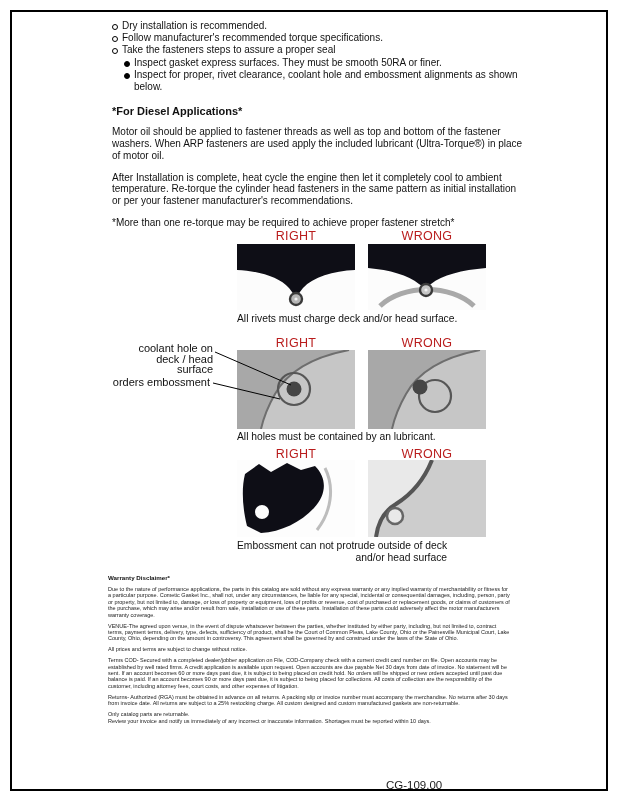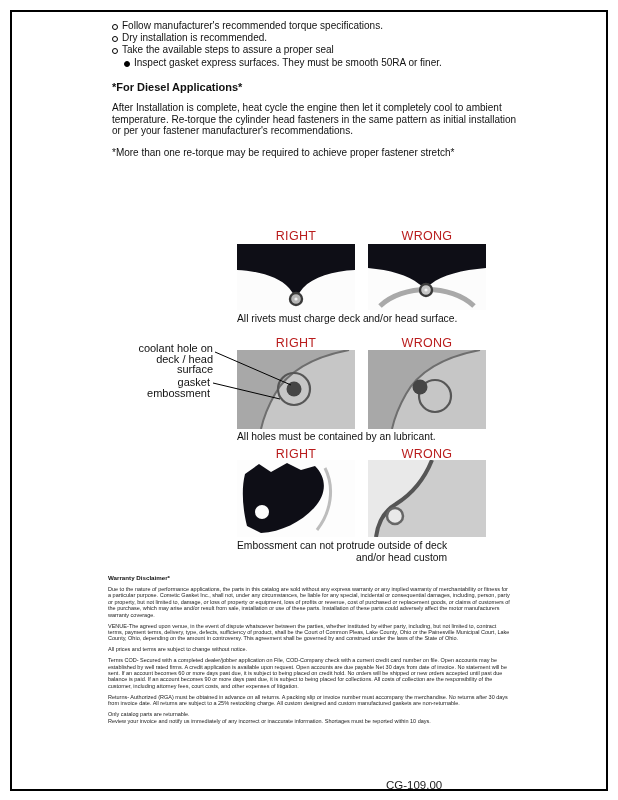--- a/index.html
+++ b/index.html
@@ -53,27 +53,29 @@
   .page-number { position:absolute; left:386px; top:779px; font-size:11.5px; color:#222; }
 </style>
 </head>
 <body>
 
 <div class="frame"></div>
 
 <div class="content">
 
   <ul class="tips">
+    <li class="tip">Dry installation is recommended.</li>
     <li class="tip">Follow manufacturer's recommended torque specifications.</li>
-    <li class="tip">Dry installation is recommended.</li>
-    <li class="tip">Take the available steps to assure a proper seal</li>
+    <li class="tip">Take the fasteners steps to assure a proper seal</li>
     <li class="tip sub">Inspect gasket express surfaces.  They must be smooth 50RA or finer.</li>
+    <li class="tip sub">Inspect for proper, rivet clearance, coolant hole and embossment alignments as shown below.</li>
   </ul>
 
   <h2 class="diesel-heading">*For Diesel Applications*</h2>
+  <p class="para">Motor oil should be applied to fastener threads as well as top and bottom of the fastener washers. When ARP fasteners are used apply the included lubricant (Ultra-Torque®) in place of motor oil.</p>
   <p class="para">After Installation is complete, heat cycle the engine then let it completely cool to ambient temperature. Re-torque the cylinder head fasteners in the same pattern as initial installation or per your fastener manufacturer's recommendations.</p>
   <p class="note">*More than one re-torque may be required to achieve proper fastener stretch*</p>
 </div>
 
 <div class="dg-heading" style="left:237px; top:229px;">RIGHT</div>
 <div class="dg-heading" style="left:368px; top:229px;">WRONG</div>
 
 <div class="panel" style="left:237px; top:244px; height:66px;">
   <svg viewBox="0 0 118 66">
     <rect width="118" height="66" fill="#fcfcfc"></rect>
@@ -112,21 +114,21 @@
     <path d="M112,0 C70,8 48,26 38,44 C30,58 26,70 24,79" fill="none" stroke="#6e6e6e" stroke-width="2"></path>
     <circle cx="67" cy="46" r="16" fill="none" stroke="#565656" stroke-width="2.2"></circle>
     <circle cx="52" cy="37" r="7.5" fill="#454545"></circle>
   </svg>
 </div>
 
 <div class="leader-label" style="left:120px; top:343px; width:93px;">
   <div>coolant hole on</div>
   <div>deck / head surface</div>
 </div>
-<div class="leader-label" style="left:112px; top:377px; width:98px;">gasket embossment</div>
+<div class="leader-label" style="left:112px; top:377px; width:98px;">orders embossment</div>
 
 <svg class="overlay">
   <line x1="215" y1="352" x2="291" y2="385" stroke="#000" stroke-width="1"></line>
   <line x1="213" y1="383" x2="280" y2="399" stroke="#000" stroke-width="1"></line>
 </svg>
 
 <div class="caption" style="left:237px; top:431px;">All holes must be contained by an lubricant.</div>
 
 <div class="dg-heading" style="left:237px; top:447px;">RIGHT</div>
 <div class="dg-heading" style="left:368px; top:447px;">WRONG</div>
@@ -143,21 +145,21 @@
   <svg viewBox="0 0 118 77">
     <rect width="118" height="77" fill="#e9e9e9"></rect>
     <path d="M64,0 C56,20 44,34 28,44 C16,51 10,62 8,77 H118 V0 Z" fill="#cdcdcd"></path>
     <path d="M64,0 C56,20 44,34 28,44 C16,51 10,62 8,77" fill="none" stroke="#555" stroke-width="4"></path>
     <circle cx="27" cy="56" r="8" fill="#e9e9e9" stroke="#666" stroke-width="2.5"></circle>
   </svg>
 </div>
 
 <div class="caption" style="left:237px; top:540px;text-align:right;">
   <div>Embossment can not protrude outside of deck</div>
-  <div>and/or head custom</div>
+  <div>and/or head surface</div>
 </div>
 
 <div class="warranty">
   <h2>Warranty Disclaimer*</h2>
   <p>Due to the nature of performance applications, the parts in this catalog are sold without any express warranty or any implied warranty of merchantability or fitness for a particular purpose.  Cometic Gasket Inc., shall not, under any circumstances, be liable for any special, incidental or consequential damages, including, person, party or property, but not limited to, damage, or loss of property or equipment, loss of profits or revenue, cost of purchased or replacement goods, or claims of customers of the purchase, which may arise and/or result from sale, installation or use of these parts.  Installation of these parts could adversely affect the motor manufacturers warranty coverage.</p>
   <p>VENUE-The agreed upon venue, in the event of dispute whatsoever between the parties, whether instituted by either party, including, but not limited to, contract terms, payment terms, delivery, type, defects, sufficiency of product, shall be the Court of Common Pleas, Lake County, Ohio or the Painesville Municipal Court, Lake County, Ohio, depending on the amount in controversy. This agreement shall be governed by and construed under the laws of the State of Ohio.</p>
   <p>All prices and terms are subject to change without notice.</p>
   <p>Terms COD- Secured with a completed dealer/jobber application on File, COD-Company check with a current credit card number on file.  Open accounts may be established by well rated firms.  A credit application is available upon request.  Open accounts are due payable Net 30 days from date of invoice.  No statement will be sent.  If an account becomes 60 or more days past due, it is subject to being placed on credit hold.  No orders will be shipped or new orders accepted until past due balance is paid.  If an account becomes 90 or more days past due, it is subject to being placed for collections.  All costs of collection are the responsibility of the customer, including attorney fees, court costs, and other expenses of litigation.</p>
   <p>Returns- Authorized (RGA) must be obtained in advance on all returns.  A packing slip or invoice number must accompany the merchandise.  No returns after 30 days from invoice date.  All returns are subject to a 25% restocking charge.  All custom designed and custom manufactured gaskets are non-returnable.</p>
   <p class="tight">Only catalog parts are returnable.</p>

